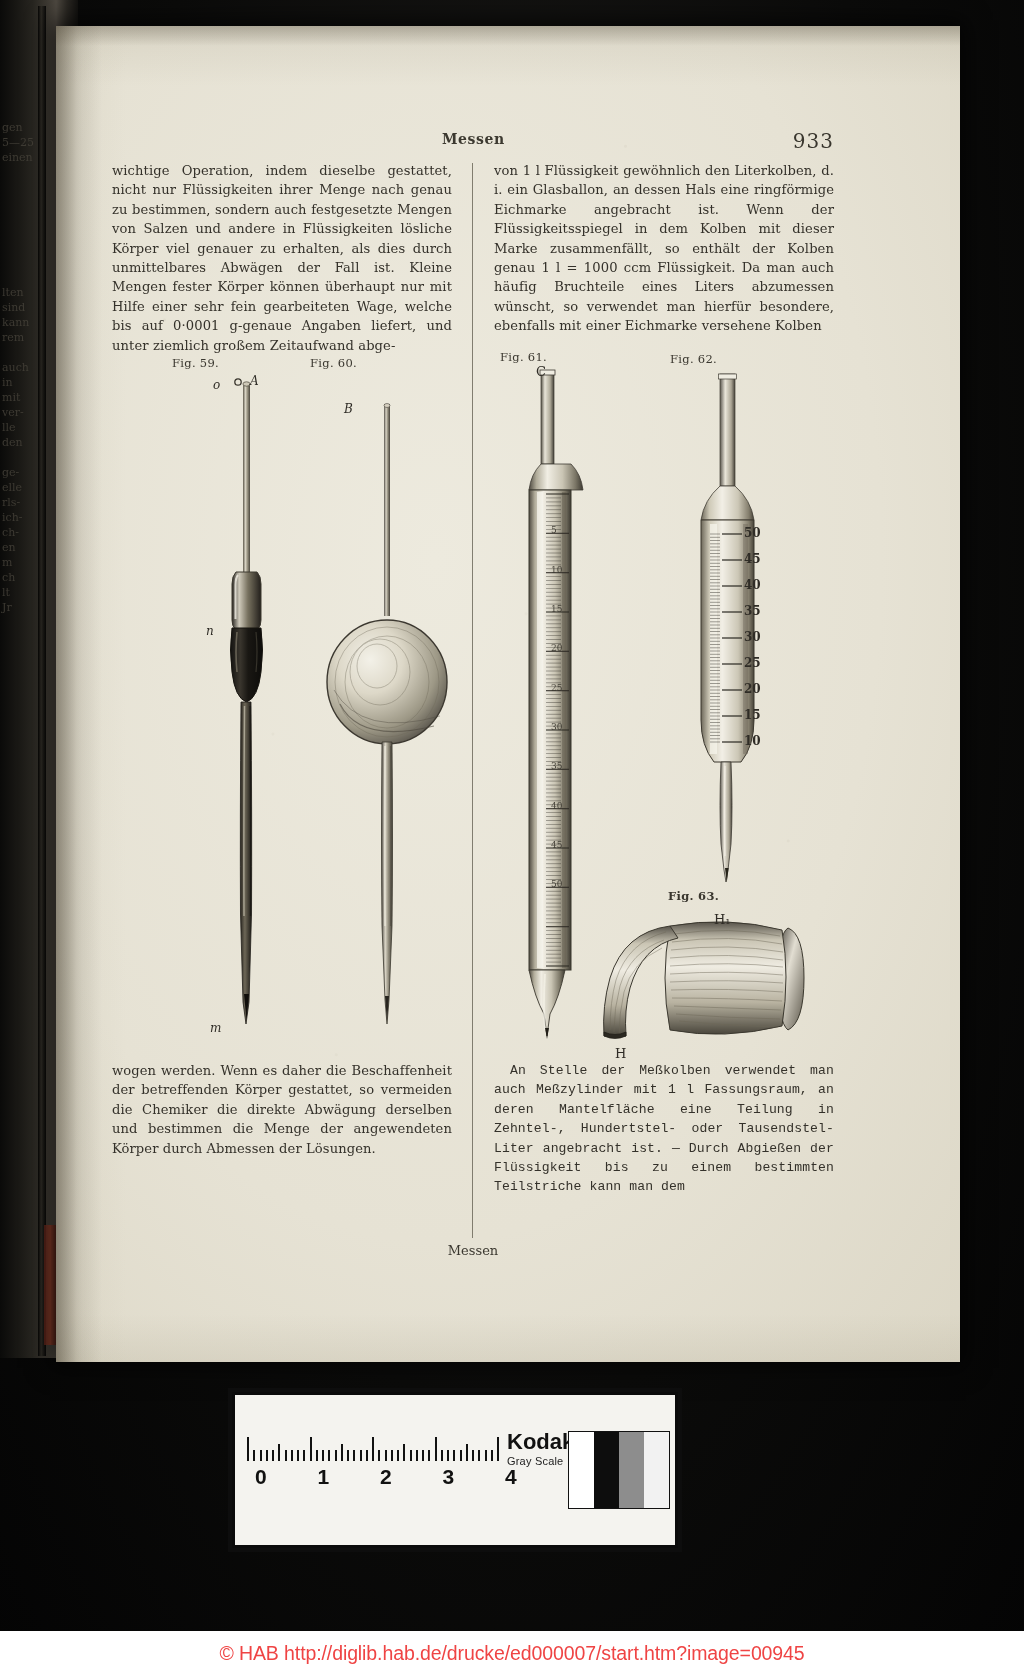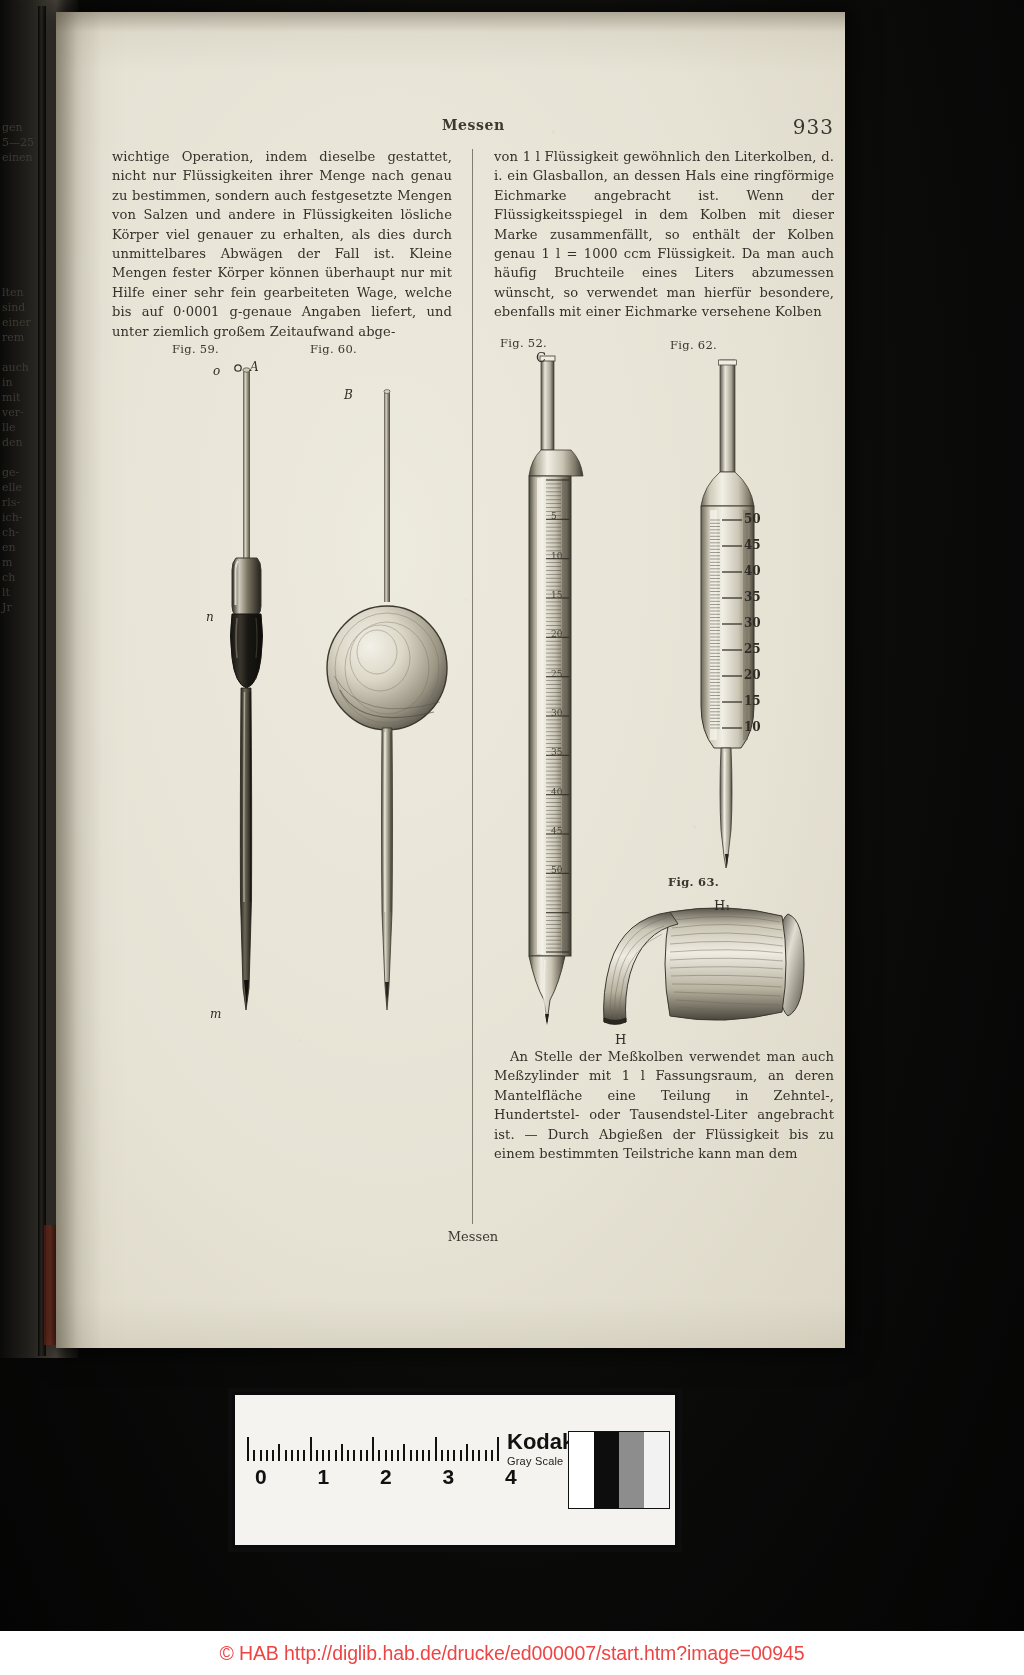--- a/index.html
+++ b/index.html
@@ -21,21 +21,21 @@
      background:linear-gradient(90deg,#000,#2b2822 40%,#000);opacity:.85;}
   #spine-red{position:absolute;left:44px;top:1225px;width:14px;height:120px;
      background:linear-gradient(90deg,#5a2218,#8d3a26 45%,#47170f);opacity:.85;filter:blur(.3px);}
 
   
   #facing-page{position:absolute;left:0;top:120px;width:42px;height:1130px;
      color:#4a463d;font-family:"DejaVu Serif",serif;font-size:11px;line-height:15px;
      overflow:hidden;padding-left:2px;opacity:.75;}
 
   
-  #page{position:absolute;left:56px;top:12px;width:789px;height:1336px;
+  #page{position:absolute;left:56px;top:26px;width:904px;height:1336px;
      background:#22c55e;
      box-shadow:0 0 22px 6px rgba(0,0,0,.65);
   }
   #page-tex{position:absolute;inset:0;
      background:
        linear-gradient(90deg, rgba(120,110,88,.30) 0px, rgba(180,172,148,.10) 26px, rgba(0,0,0,0) 70px),
        linear-gradient(180deg, rgba(150,142,118,.16) 0px, rgba(0,0,0,0) 60px),
        linear-gradient(0deg, rgba(150,142,118,.14) 0px, rgba(0,0,0,0) 48px),
        radial-gradient(ellipse at 42% 40%, #edeade 0%, #e6e2d4 60%, #dcd7c6 100%);
   }
@@ -66,21 +66,21 @@
      font-family:"DejaVu Serif",serif;color:#39362e;letter-spacing:1px;}
 
   
   #col-left{position:absolute;left:0;top:30px;width:340px;}
   #col-right{position:absolute;left:382px;top:30px;width:340px;}
   #col-rule{position:absolute;left:360px;top:32px;width:1px;height:1075px;background:#5d594c;opacity:.75;}
 
   p.body{margin:0 0 0 0;font-family:"DejaVu Serif",serif;font-size:13.1px;line-height:19.4px;
      color:#34312a;text-align:justify;text-justify:inter-word;
      -webkit-font-smoothing:antialiased;letter-spacing:.1px;}
-  p.body.ind{text-indent:16px;}
+  p.body.ind{text-indent:16px;font-family:Liberation Mono, monospace;}
 
   
   .figcap{position:absolute;font-family:"DejaVu Serif",serif;font-size:11.5px;color:#3a372f;letter-spacing:.3px;}
   .figlbl{position:absolute;font-family:"DejaVu Serif",serif;font-style:italic;font-size:12px;color:#2f2c26;}
   .figlbl.rom{font-style:normal;font-size:13px;}
 
   
   #figarea{position:absolute;left:0;top:225px;width:722px;height:690px;}
   svg.fig{position:absolute;overflow:visible;}
 
@@ -123,21 +123,21 @@
       <div>&nbsp;</div>
       <div>&nbsp;</div>
       <div>&nbsp;</div>
       <div>&nbsp;</div>
       <div>&nbsp;</div>
       <div>&nbsp;</div>
       <div>&nbsp;</div>
       <div>&nbsp;</div>
       <div>lten</div>
       <div>sind</div>
-      <div>einer</div>
+      <div>kann</div>
       <div>rem</div>
       <div>&nbsp;</div>
       <div>auch</div>
       <div>in</div>
       <div>mit</div>
       <div>ver-</div>
       <div>lle</div>
       <div>den</div>
       <div>&nbsp;</div>
       <div>ge-</div>
@@ -172,21 +172,21 @@
       </div>
 
       <div id="col-right">
         <p class="body">von 1 l Flüssigkeit gewöhnlich den Literkolben, d. i. ein Glasballon, an dessen Hals eine ringförmige Eichmarke angebracht ist. Wenn der Flüssigkeitsspiegel in dem Kolben mit dieser Marke zusammenfällt, so enthält der Kolben genau 1 l = 1000 ccm Flüssigkeit. Da man auch häufig Bruchteile eines Liters abzumessen wünscht, so verwendet man hierfür besondere, ebenfalls mit einer Eichmarke versehene Kolben</p>
       </div>
 
       <div id="figarea">
 
         <div class="figcap" style="left:60px;top:0;">Fig. 59.</div>
         <div class="figcap" style="left:198px;top:0;">Fig. 60.</div>
-        <div class="figcap" style="left:388px;top:-6px;">Fig. 52.</div>
+        <div class="figcap" style="left:388px;top:-6px;">Fig. 61.</div>
         <div class="figcap" style="left:558px;top:-4px;">Fig. 62.</div>
         <div class="figcap" style="left:556px;top:533px;font-weight:bold;">Fig. 63.</div>
 
         <svg class="fig" style="left:104px;top:20px;" width="70" height="650" viewBox="0 0 70 650">
           <defs>
             <linearGradient id="g59stem" x1="0" x2="1">
               <stop offset="0" stop-color="#5e594c"></stop>
                 <stop offset=".35" stop-color="#d8d3c3"></stop>
               <stop offset=".6" stop-color="#a09a88"></stop>
                 <stop offset="1" stop-color="#4c483e"></stop>
@@ -604,20 +604,21 @@
           <div class="figlbl rom" style="left: 439px; top: 287.333px; font-size: 9px; color: rgb(58, 55, 47); opacity: 0.9;">20</div>
           <div class="figlbl rom" style="left: 439px; top: 326.667px; font-size: 9px; color: rgb(58, 55, 47); opacity: 0.9;">25</div>
           <div class="figlbl rom" style="left: 439px; top: 366px; font-size: 9px; color: rgb(58, 55, 47); opacity: 0.9;">30</div>
           <div class="figlbl rom" style="left: 439px; top: 405.333px; font-size: 9px; color: rgb(58, 55, 47); opacity: 0.9;">35</div>
           <div class="figlbl rom" style="left: 439px; top: 444.667px; font-size: 9px; color: rgb(58, 55, 47); opacity: 0.9;">40</div>
           <div class="figlbl rom" style="left: 439px; top: 484px; font-size: 9px; color: rgb(58, 55, 47); opacity: 0.9;">45</div>
           <div class="figlbl rom" style="left: 439px; top: 523.333px; font-size: 9px; color: rgb(58, 55, 47); opacity: 0.9;">50</div>
         </div>
 
       <div style="position:absolute;left:0;top:930px;width:340px;">
+        <p class="body">wogen werden. Wenn es daher die Beschaffenheit der betreffenden Körper gestattet, so vermeiden die Chemiker die direkte Abwägung derselben und bestimmen die Menge der angewendeten Körper durch Abmessen der Lösungen.</p>
       </div>
 
       <div style="position:absolute;left:382px;top:930px;width:340px;">
         <p class="body ind">An Stelle der Meßkolben verwendet man auch Meßzylinder mit 1 l Fassungsraum, an deren Mantelfläche eine Teilung in Zehntel-, Hundertstel- oder Tausendstel-Liter angebracht ist. — Durch Abgießen der Flüssigkeit bis zu einem bestimmten Teilstriche kann man dem</p>
       </div>
 
       <div style="position:absolute;left:0;top:1112px;width:722px;text-align:center;
                   font-family:'DejaVu Serif',serif;font-size:13px;color:#3a372f;">Messen</div>
     </div>
   </div>

